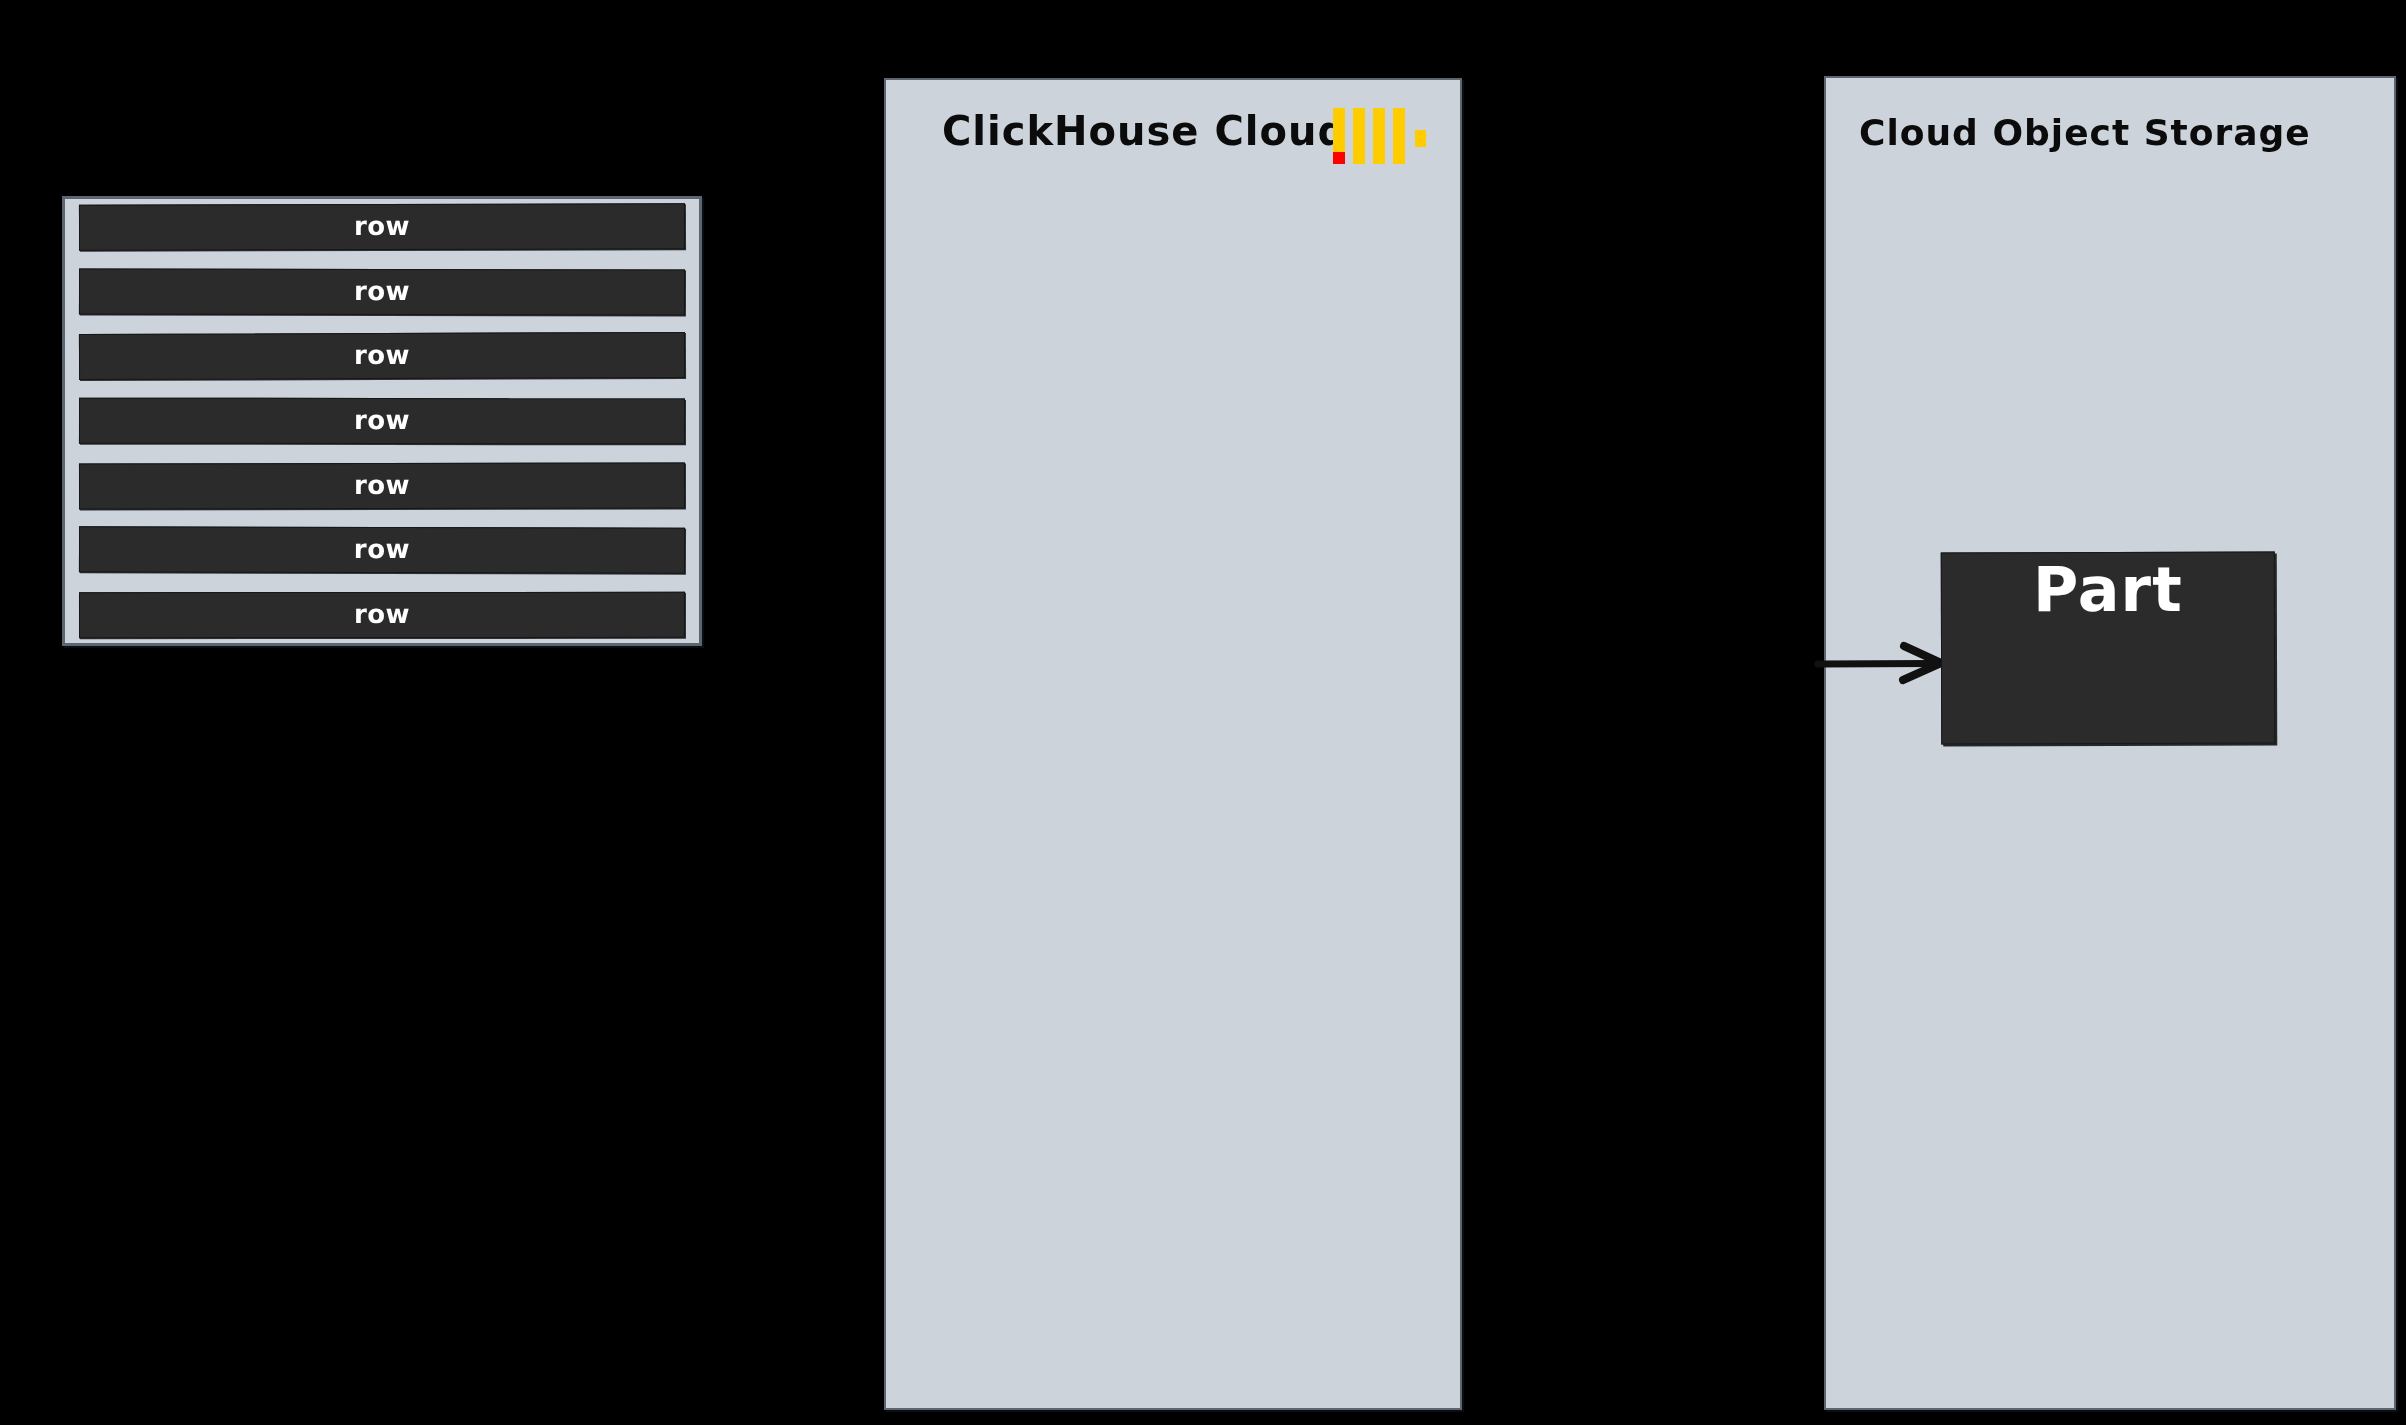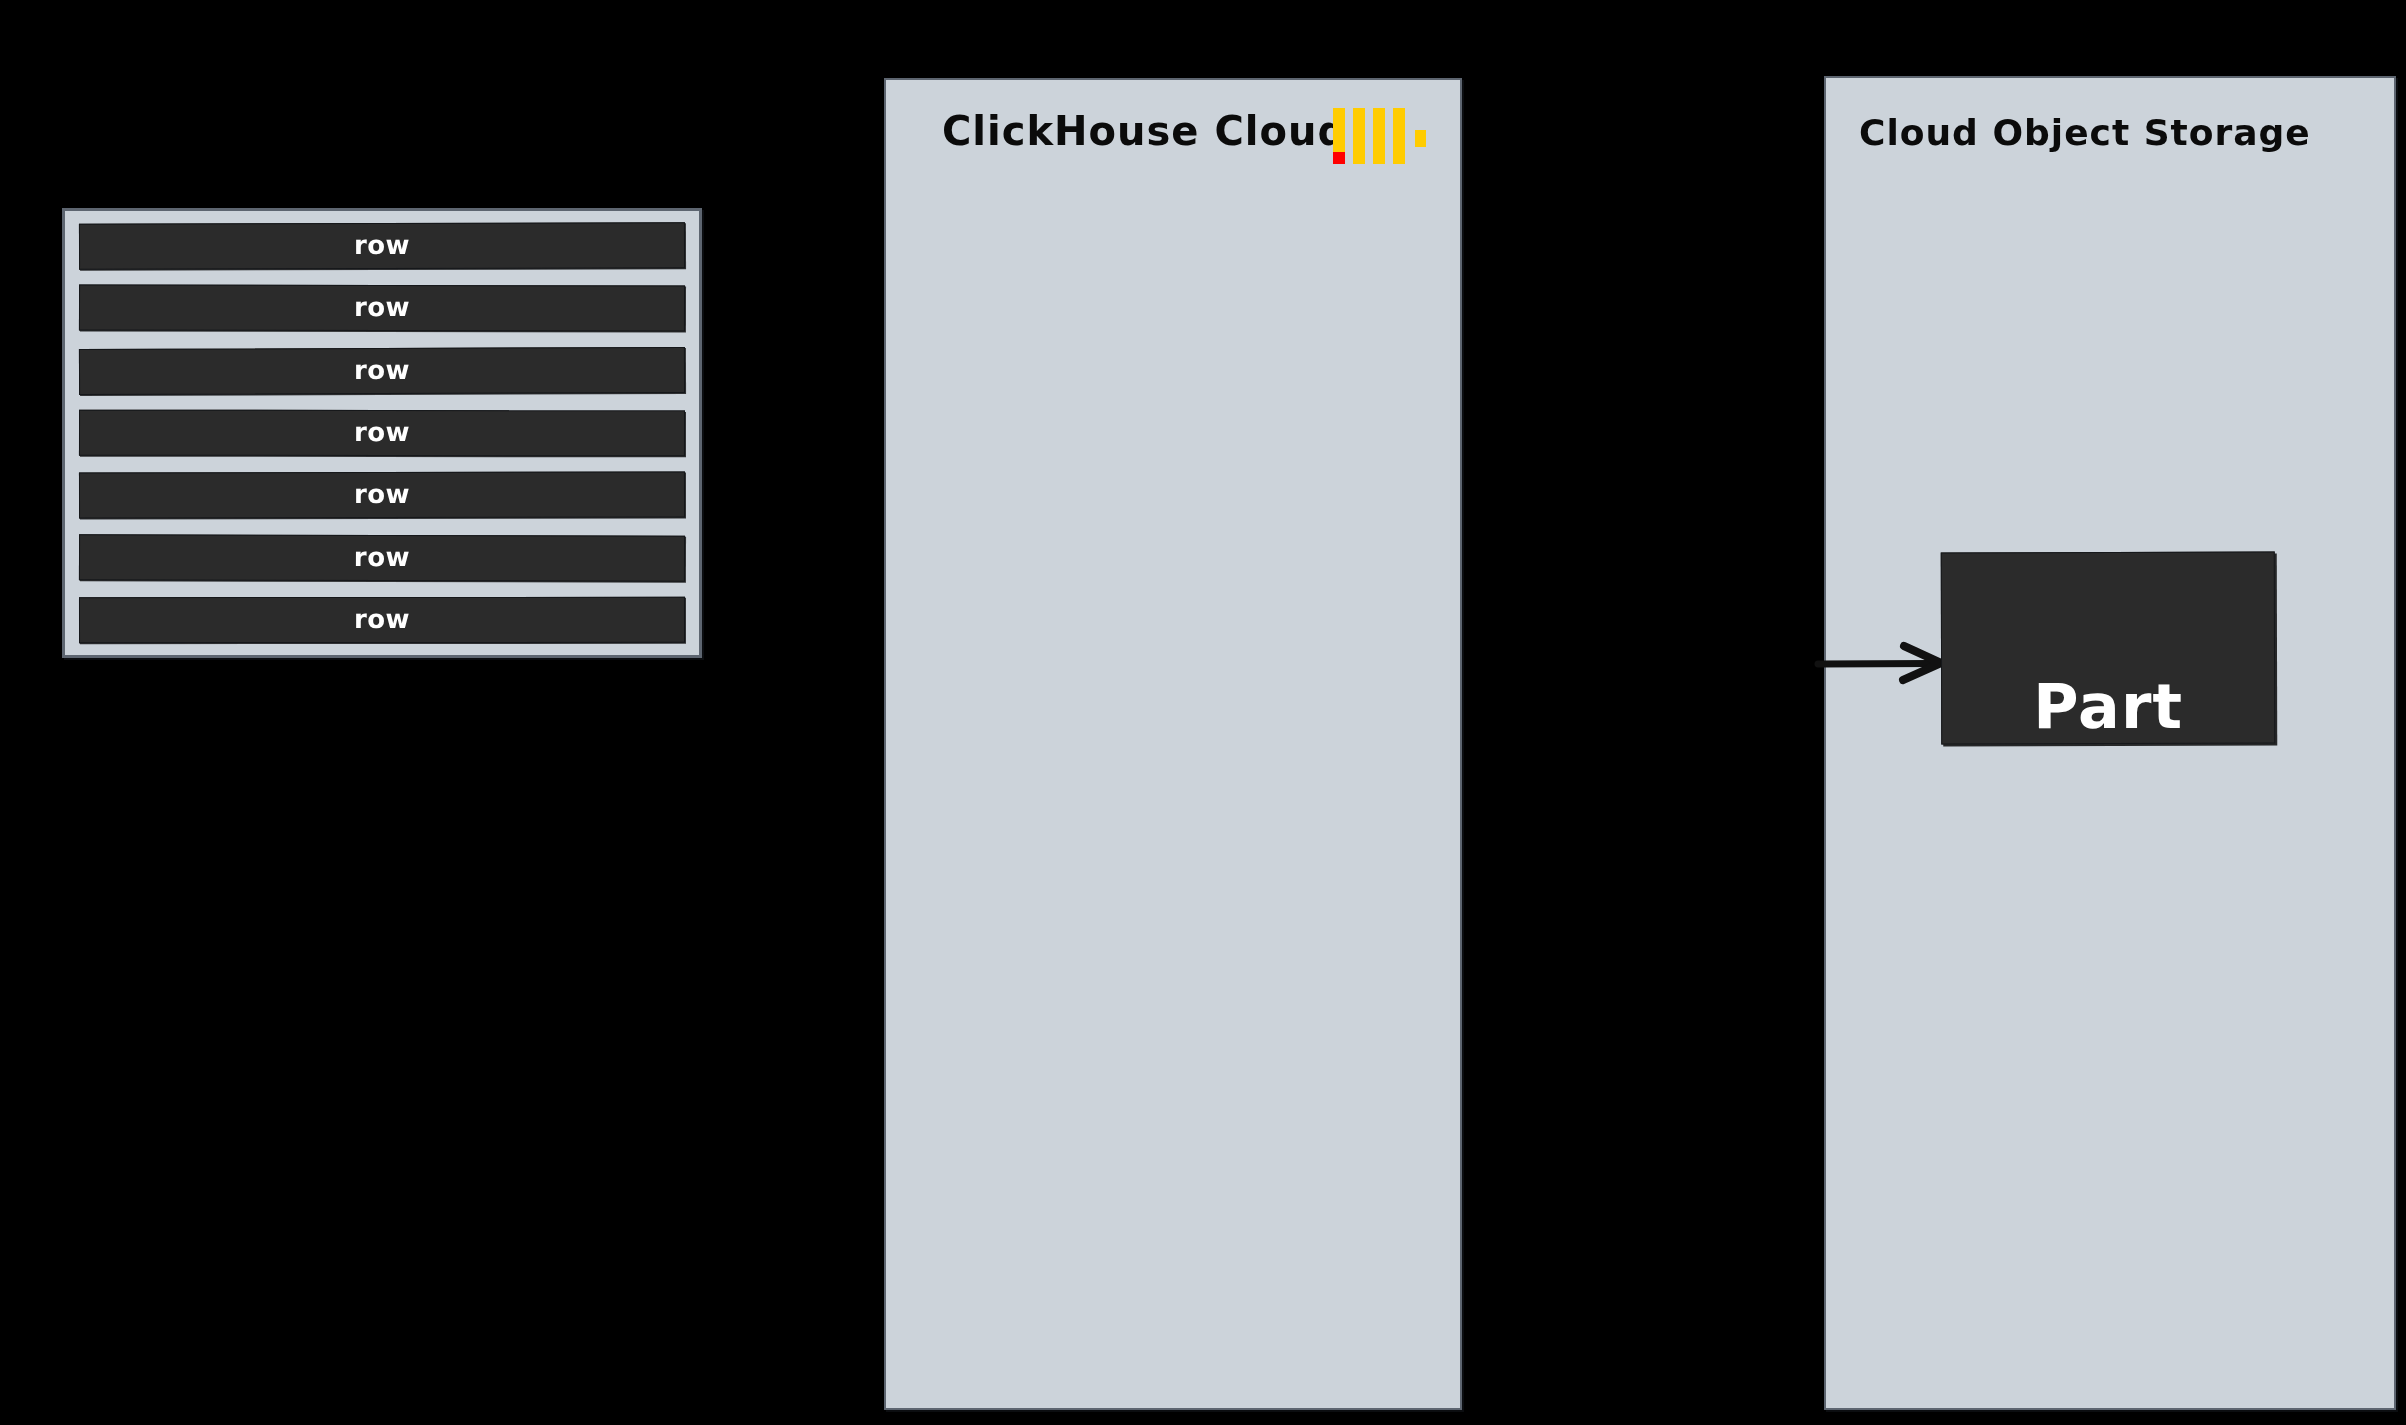--- a/index.html
+++ b/index.html
@@ -33,24 +33,24 @@
     color: #0b0b0b;
     font-family: "DejaVu Sans", sans-serif;
     font-weight: 700;
     letter-spacing: 1px;
     white-space: nowrap;
   }
 
   
   #rows-table {
     left: 62px;
-    top: 208px;
+    top: 196px;
     width: 640px;
     height: 450px;
-    padding: 12px 14px;
+    padding: 5px 14px;
     display: flex;
     flex-direction: column;
     justify-content: space-between;
     border-width: 3px;
   }
   .row-chip {
     position: relative;
     height: 46px;
     background: #2b2b2b;
     border: 1px solid #15171a;
@@ -141,21 +141,21 @@
   #part-box {
     position: absolute;
     left: 1941px;
     top: 552px;
     width: 334px;
     height: 192px;
     background: #2b2b2b;
     border: 1px solid #16181b;
     box-shadow: 2px 2px 0 rgba(8,8,8,0.85);
     display: flex;
-    align-items: flex-end;
+    align-items: flex-start;
     justify-content: center;
     transform: rotate(-0.15deg);
     box-sizing: border-box;
   }
   #part-box .part-label {
     color: #ffffff;
     font-family: "DejaVu Sans", sans-serif;
     font-weight: 700;
     font-size: 62px;
     letter-spacing: 1px;

